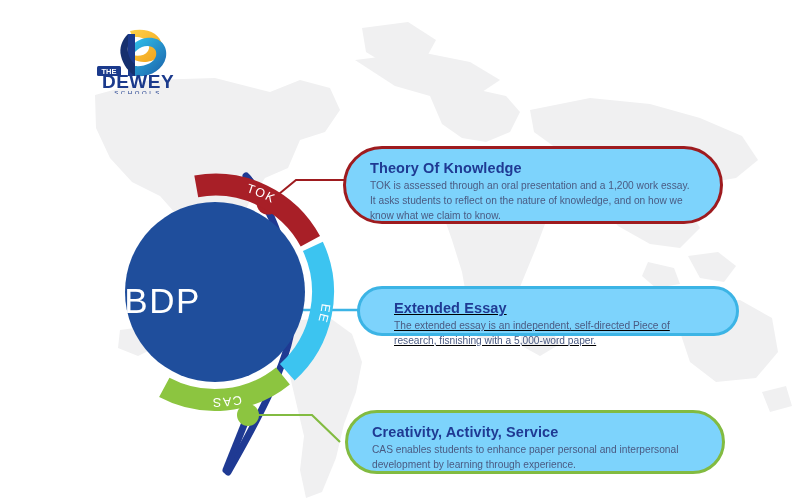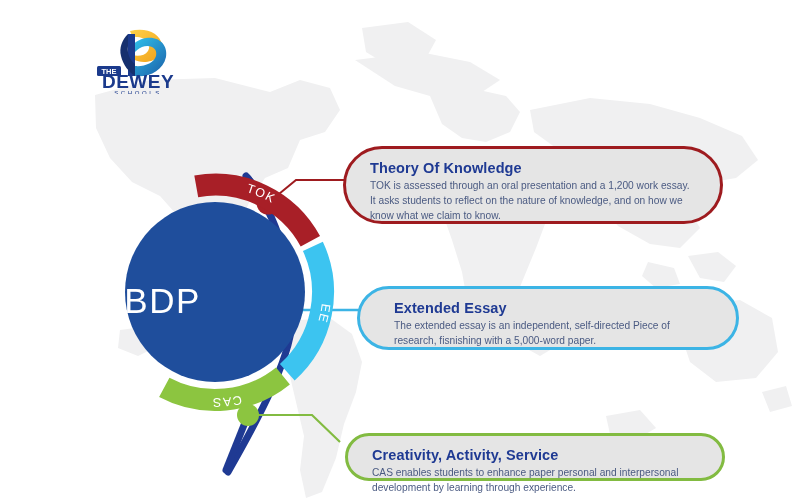--- a/index.html
+++ b/index.html
@@ -79,21 +79,21 @@
     position: absolute;
     left: 0; top: 0;
     width: 800px; height: 500px;
     z-index: 2;
     pointer-events: none;
   }
 
   
   .card {
     position: absolute;
-    background: #e5e5e5;
+    background: #7dd3fc;
     border-radius: 40px;
     border-style: solid;
     border-width: 3px;
     box-sizing: border-box;
     z-index: 5;
     padding: 11px 22px 11px 24px;
   }
   .card-title {
     font-weight: bold;
     font-size: 14.5px;
@@ -108,29 +108,29 @@
     margin: 0;
   }
 
   #card-tok {
     left: 343px; top: 146px;
     width: 380px; height: 78px;
     border-color: #9e1b1f;
   }
   #card-ee {
     left: 357px; top: 286px;
-    width: 382px; height: 64px;
+    width: 382px; height: 50px;
     border-color: #3cb4e5;
     padding-left: 34px;
+    text-decoration: underline;
   }
   #card-cas {
     left: 345px; top: 410px;
-    width: 380px; height: 48px;
+    width: 380px; height: 64px;
     border-color: #82bb41;
-    margin-top: 23px;
   }
 </style>
 </head>
 <body>
 
 <div id="stage">
 
   <svg id="worldmap" viewBox="0 0 800 500">
     <g fill="#f0f0f1">
 

